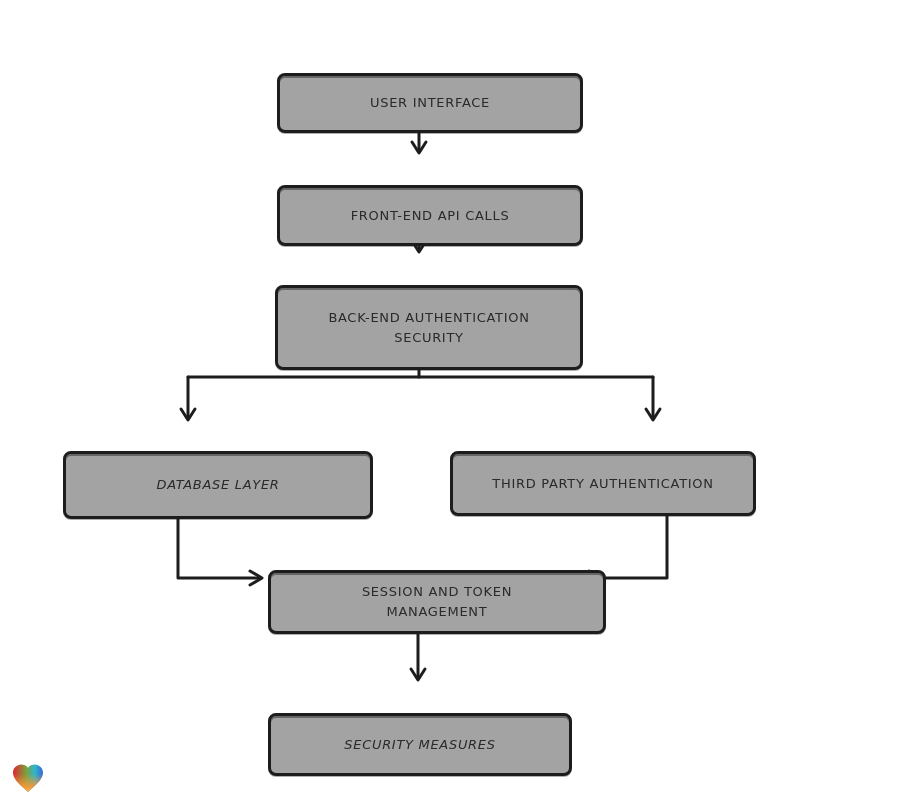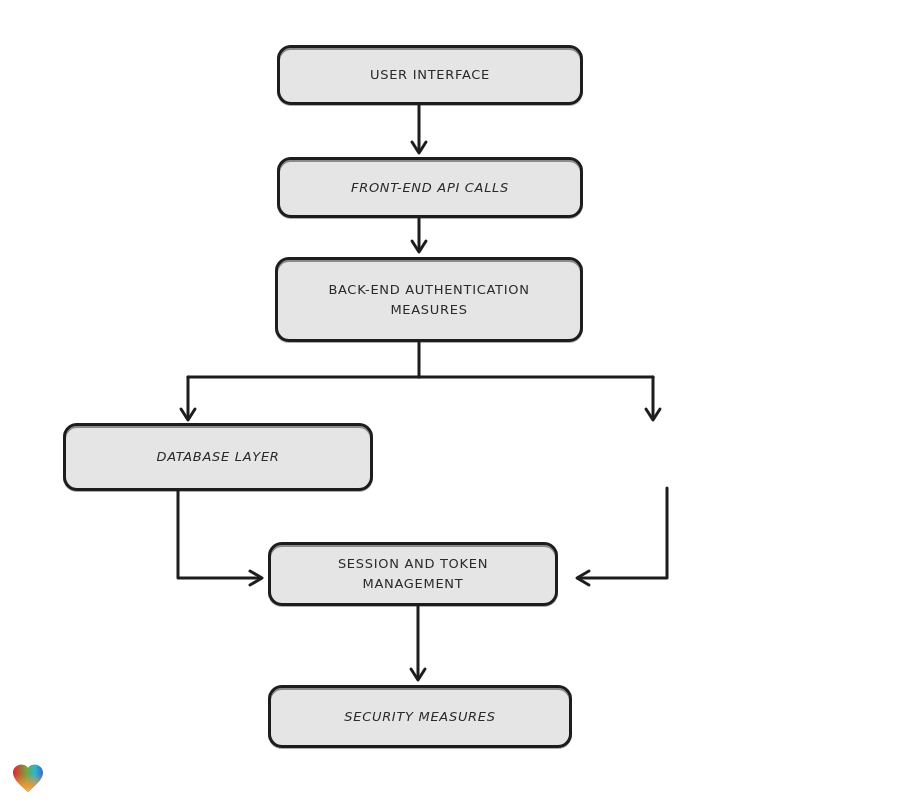--- a/index.html
+++ b/index.html
@@ -23,42 +23,43 @@
     position: absolute;
     left: 0;
     top: 0;
     width: 911px;
     height: 810px;
     pointer-events: none;
   }
   .node {
     position: absolute;
     box-sizing: border-box;
-    background: #e5e5e5;
+    background: #a3a3a3;
     border: 3px solid #1d1d1d;
-    border-radius: 14px;
+    border-radius: 8px;
     display: flex;
     align-items: center;
     justify-content: center;
     text-align: center;
     color: #2a2a2a;
     font-size: 13px;
     letter-spacing: 0.7px;
     line-height: 20px;
     box-shadow: inset 0 2px 0 rgba(29,29,29,0.45), 0 1px 0 rgba(29,29,29,0.35);
+    margin-top: 28px;
   }
   .node .label { display: block; }
 
   
   .n-ui { left: 277px; top: 45px;  width: 306px; height: 60px; }
-  .n-fe { left: 277px; top: 157px; width: 306px; height: 61px; font-style: italic; }
+  .n-fe { left: 277px; top: 157px; width: 306px; height: 61px; }
   .n-be { left: 275px; top: 257px; width: 308px; height: 85px; }
   .n-db { left: 63px;  top: 423px; width: 310px; height: 68px; font-style: italic; }
   .n-tp { left: 450px; top: 423px; width: 306px; height: 65px; }
-  .n-st { left: 268px; top: 542px; width: 290px; height: 64px; }
+  .n-st { left: 268px; top: 542px; width: 338px; height: 64px; }
   .n-sm { left: 268px; top: 685px; width: 304px; height: 63px; font-style: italic; }
 
   
   .n-be .label { max-width: 245px; }
   .n-st .label { max-width: 210px; }
 
   .heart-logo {
     position: absolute;
     left: 10px;
     top: 759px;
@@ -107,27 +108,30 @@
 
   <div class="node n-ui">
     <span class="label">USER INTERFACE</span>
   </div>
 
   <div class="node n-fe">
     <span class="label">FRONT-END API CALLS</span>
   </div>
 
   <div class="node n-be">
-    <span class="label">BACK-END AUTHENTICATION MEASURES</span>
+    <span class="label">BACK-END AUTHENTICATION SECURITY</span>
   </div>
 
   <div class="node n-db">
     <span class="label">DATABASE LAYER</span>
   </div>
 
+  <div class="node n-tp">
+    <span class="label">THIRD PARTY AUTHENTICATION</span>
+  </div>
 
   <div class="node n-st">
     <span class="label">SESSION AND TOKEN MANAGEMENT</span>
   </div>
 
   <div class="node n-sm">
     <span class="label">SECURITY MEASURES</span>
   </div>
 
   <svg class="heart-logo" viewBox="0 0 24 24" xmlns="http://www.w3.org/2000/svg">

